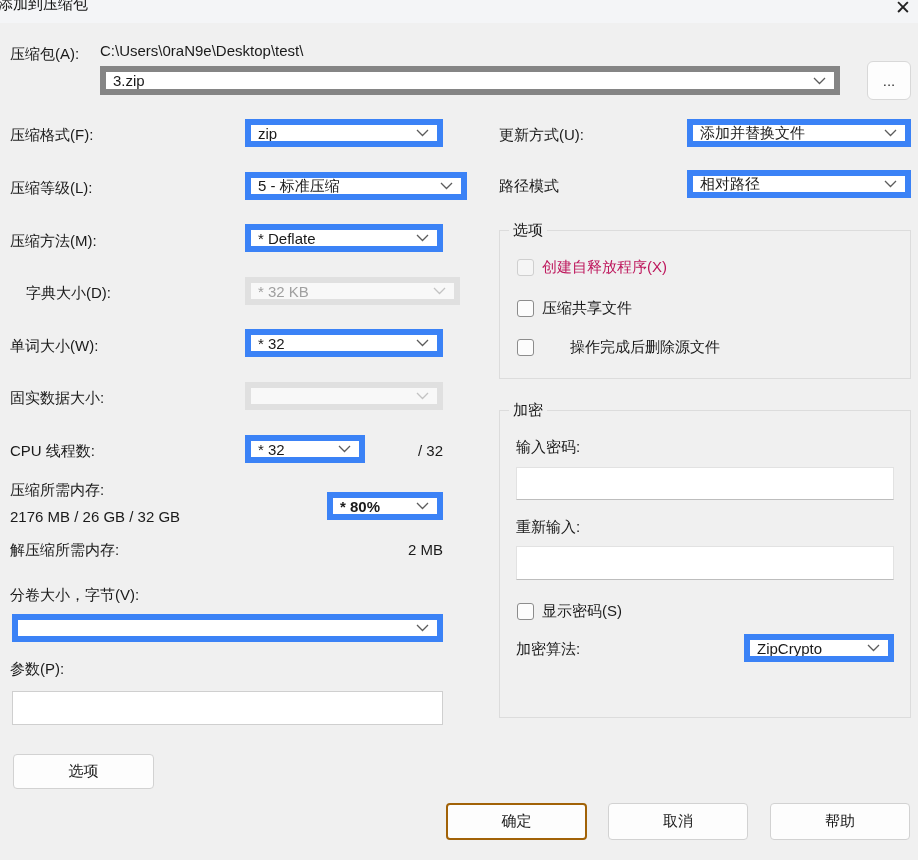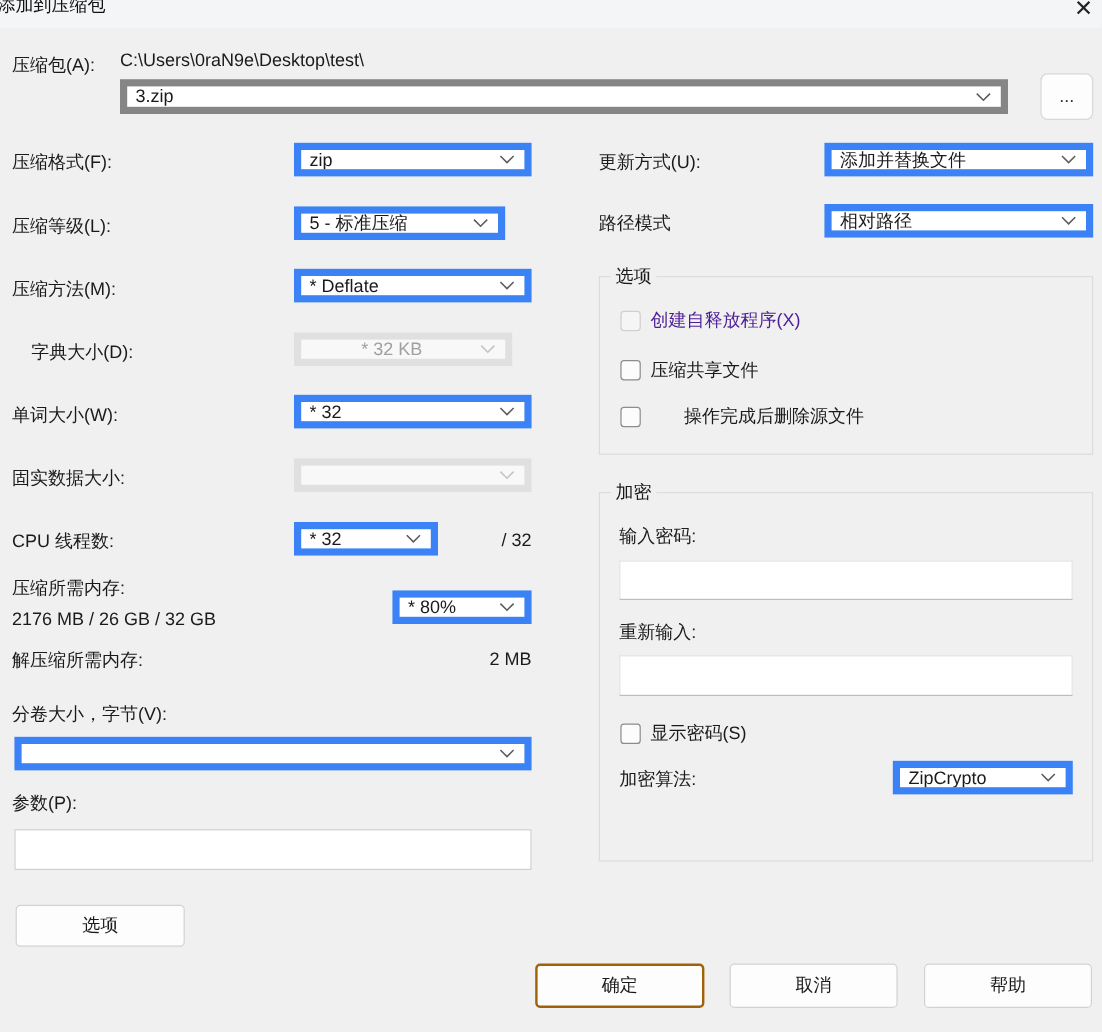--- a/index.html
+++ b/index.html
@@ -49,21 +49,21 @@
     position:absolute; top:-10px; left:9px; background:#f0f0f0;
     padding:0 4px; font-size:15px; color:#1a1a1a; white-space:nowrap;
   }
 
   .checkrow { position:absolute; display:flex; align-items:center; gap:8px; }
   .checkbox {
     width:17px; height:17px; border:1px solid #8c8c8c; border-radius:3px;
     background:#fcfcfc; flex:0 0 auto;
   }
   .checkrow.disabled .checkbox { border-color:#cfcfcf; background:#f5f5f5; }
-  .checkrow.disabled .cb-label { color:#4c1d95; }
+  .checkrow.disabled .cb-label { color:#be185d; }
 
   .btn {
     position:absolute; background:#fdfdfd; border:1px solid #d2d2d2;
     border-radius:4px; display:flex; align-items:center; justify-content:center;
     font-size:15px; color:#1a1a1a; cursor:pointer;
   }
   .btn.default { border:2px solid #a16207; }
   .browse-btn { border-radius:6px; border-color:#d8d8d8; color:#333; }
 </style>
 </head>
@@ -91,41 +91,41 @@
 <div class="combo" style="left:245px; top:119px; width:198px;">
   <span>zip</span>
   <span class="chev">
       <svg width="13" height="8" viewBox="0 0 13 8">
         <path d="M1 1 L6.5 6.5 L12 1" fill="none" stroke="#5c5c5c" stroke-width="1.3"></path>
       </svg>
     </span>
 </div>
 
 <div class="lbl" style="left:10px; top:179px;">压缩等级(L):</div>
-<div class="combo" style="left:245px; top:172px; width:176px;">
+<div class="combo" style="left:245px; top:172px; width:222px;">
   <span>5 - 标准压缩</span>
   <span class="chev">
       <svg width="13" height="8" viewBox="0 0 13 8">
         <path d="M1 1 L6.5 6.5 L12 1" fill="none" stroke="#5c5c5c" stroke-width="1.3"></path>
       </svg>
     </span>
 </div>
 
 <div class="lbl" style="left:10px; top:232px;">压缩方法(M):</div>
 <div class="combo" style="left:245px; top:224px; width:198px;">
   <span>* Deflate</span>
   <span class="chev">
       <svg width="13" height="8" viewBox="0 0 13 8">
         <path d="M1 1 L6.5 6.5 L12 1" fill="none" stroke="#5c5c5c" stroke-width="1.3"></path>
       </svg>
     </span>
 </div>
 
 <div class="lbl" style="left:26px; top:284px;">字典大小(D):</div>
-<div class="combo disabled" style="left:245px; top:277px; width:182px;justify-content:center;">
+<div class="combo disabled" style="left:245px; top:277px; width:215px;">
   <span>* 32 KB</span>
   <span class="chev">
       <svg width="13" height="8" viewBox="0 0 13 8">
         <path d="M1 1 L6.5 6.5 L12 1" fill="none" stroke="#c3c3c3" stroke-width="1.3"></path>
       </svg>
     </span>
 </div>
 
 <div class="lbl" style="left:10px; top:337px;">单词大小(W):</div>
 <div class="combo" style="left:245px; top:329px; width:198px;">
@@ -153,21 +153,21 @@
   <span class="chev">
       <svg width="13" height="8" viewBox="0 0 13 8">
         <path d="M1 1 L6.5 6.5 L12 1" fill="none" stroke="#5c5c5c" stroke-width="1.3"></path>
       </svg>
     </span>
 </div>
 <div class="lbl" style="left:345px; top:442px; width:98px; text-align:right;">/ 32</div>
 
 <div class="lbl" style="left:10px; top:481px;">压缩所需内存:</div>
 <div class="lbl" style="left:10px; top:508px;">2176 MB / 26 GB / 32 GB</div>
-<div class="combo" style="left:327px; top:492px; width:116px;">
+<div class="combo" style="left:327px; top:492px; width:116px;font-weight:bold;">
   <span>* 80%</span>
   <span class="chev">
       <svg width="13" height="8" viewBox="0 0 13 8">
         <path d="M1 1 L6.5 6.5 L12 1" fill="none" stroke="#5c5c5c" stroke-width="1.3"></path>
       </svg>
     </span>
 </div>
 
 <div class="lbl" style="left:10px; top:541px;">解压缩所需内存:</div>
 <div class="lbl" style="left:343px; top:541px; width:100px; text-align:right;">2 MB</div>

